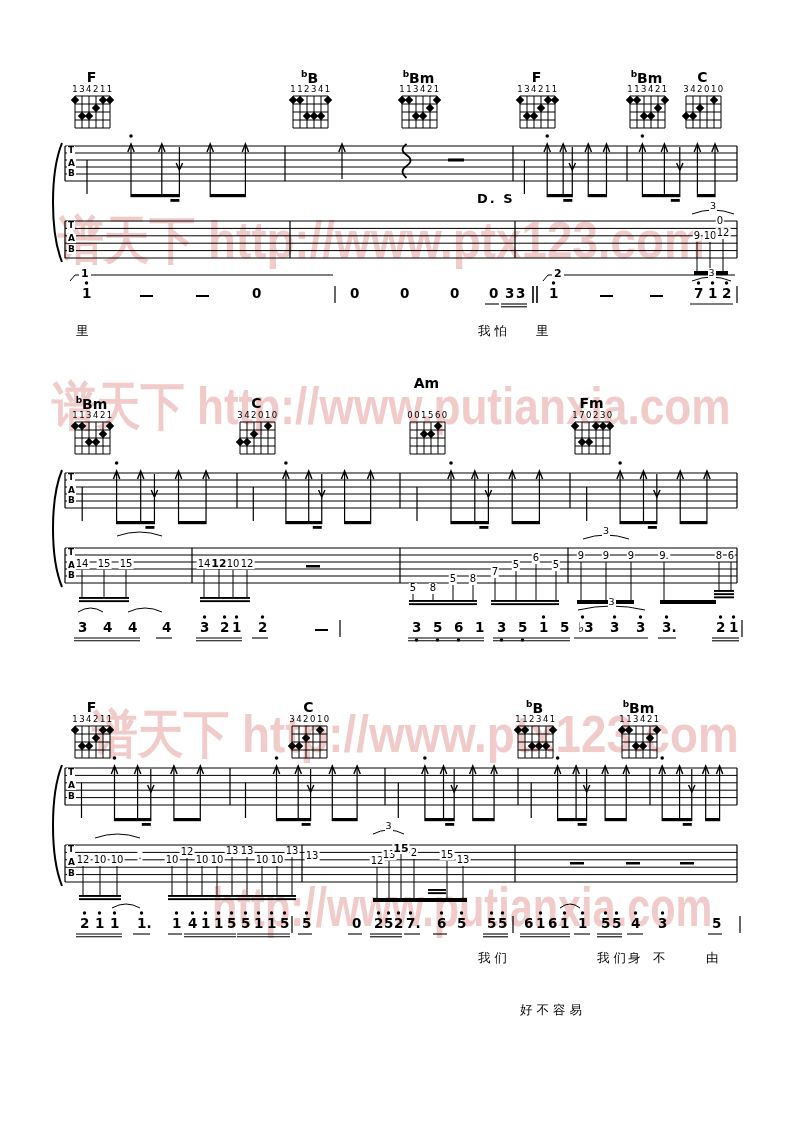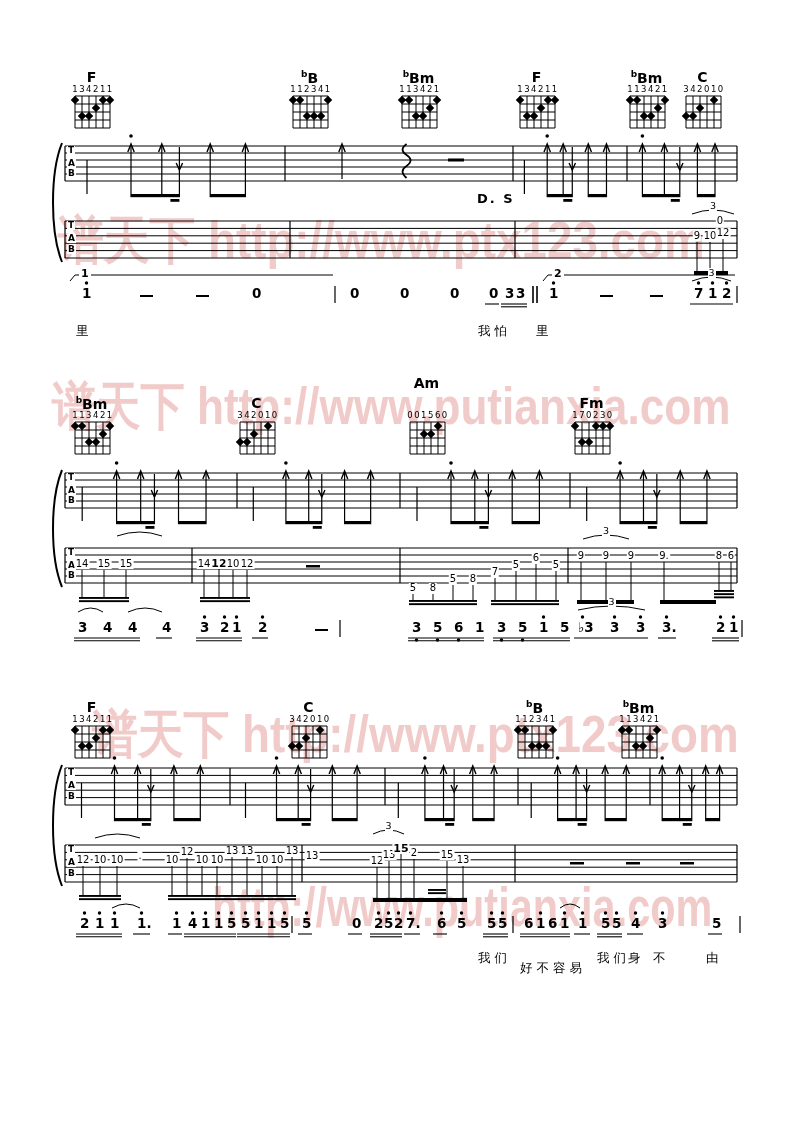--- a/index.html
+++ b/index.html
@@ -859,18 +859,18 @@
     <div class="txt jp" style="left: 536px; top: 917px;">1</div>
     <div class="txt jp" style="left: 548px; top: 917px;">6</div>
     <div class="txt jp" style="left: 560px; top: 917px;">1</div>
     <div class="txt jp" style="left: 578px; top: 917px;">1</div>
     <div class="txt jp" style="left: 601px; top: 917px;">5</div>
     <div class="txt jp" style="left: 612px; top: 917px;">5</div>
     <div class="txt jp" style="left: 631px; top: 917px;">4</div>
     <div class="txt jp" style="left: 658px; top: 917px;">3</div>
     <div class="txt jp" style="left: 712px; top: 917px;">5</div>
     <div class="txt lyr" style="left: 478px; top: 952px;">我们</div>
-    <div class="txt lyr" style="left: 520px; top: 962px;">好不容易</div>
+    <div class="txt lyr" style="left: 520px; top: 1004px;">好不容易</div>
     <div class="txt lyr" style="left: 597px; top: 952px;">我们</div>
     <div class="txt lyr" style="left: 628px; top: 952px;">身</div>
     <div class="txt lyr" style="left: 653px; top: 952px;">不</div>
     <div class="txt lyr" style="left: 706px; top: 952px;">由</div>
   </div>
 
 </body></html>

